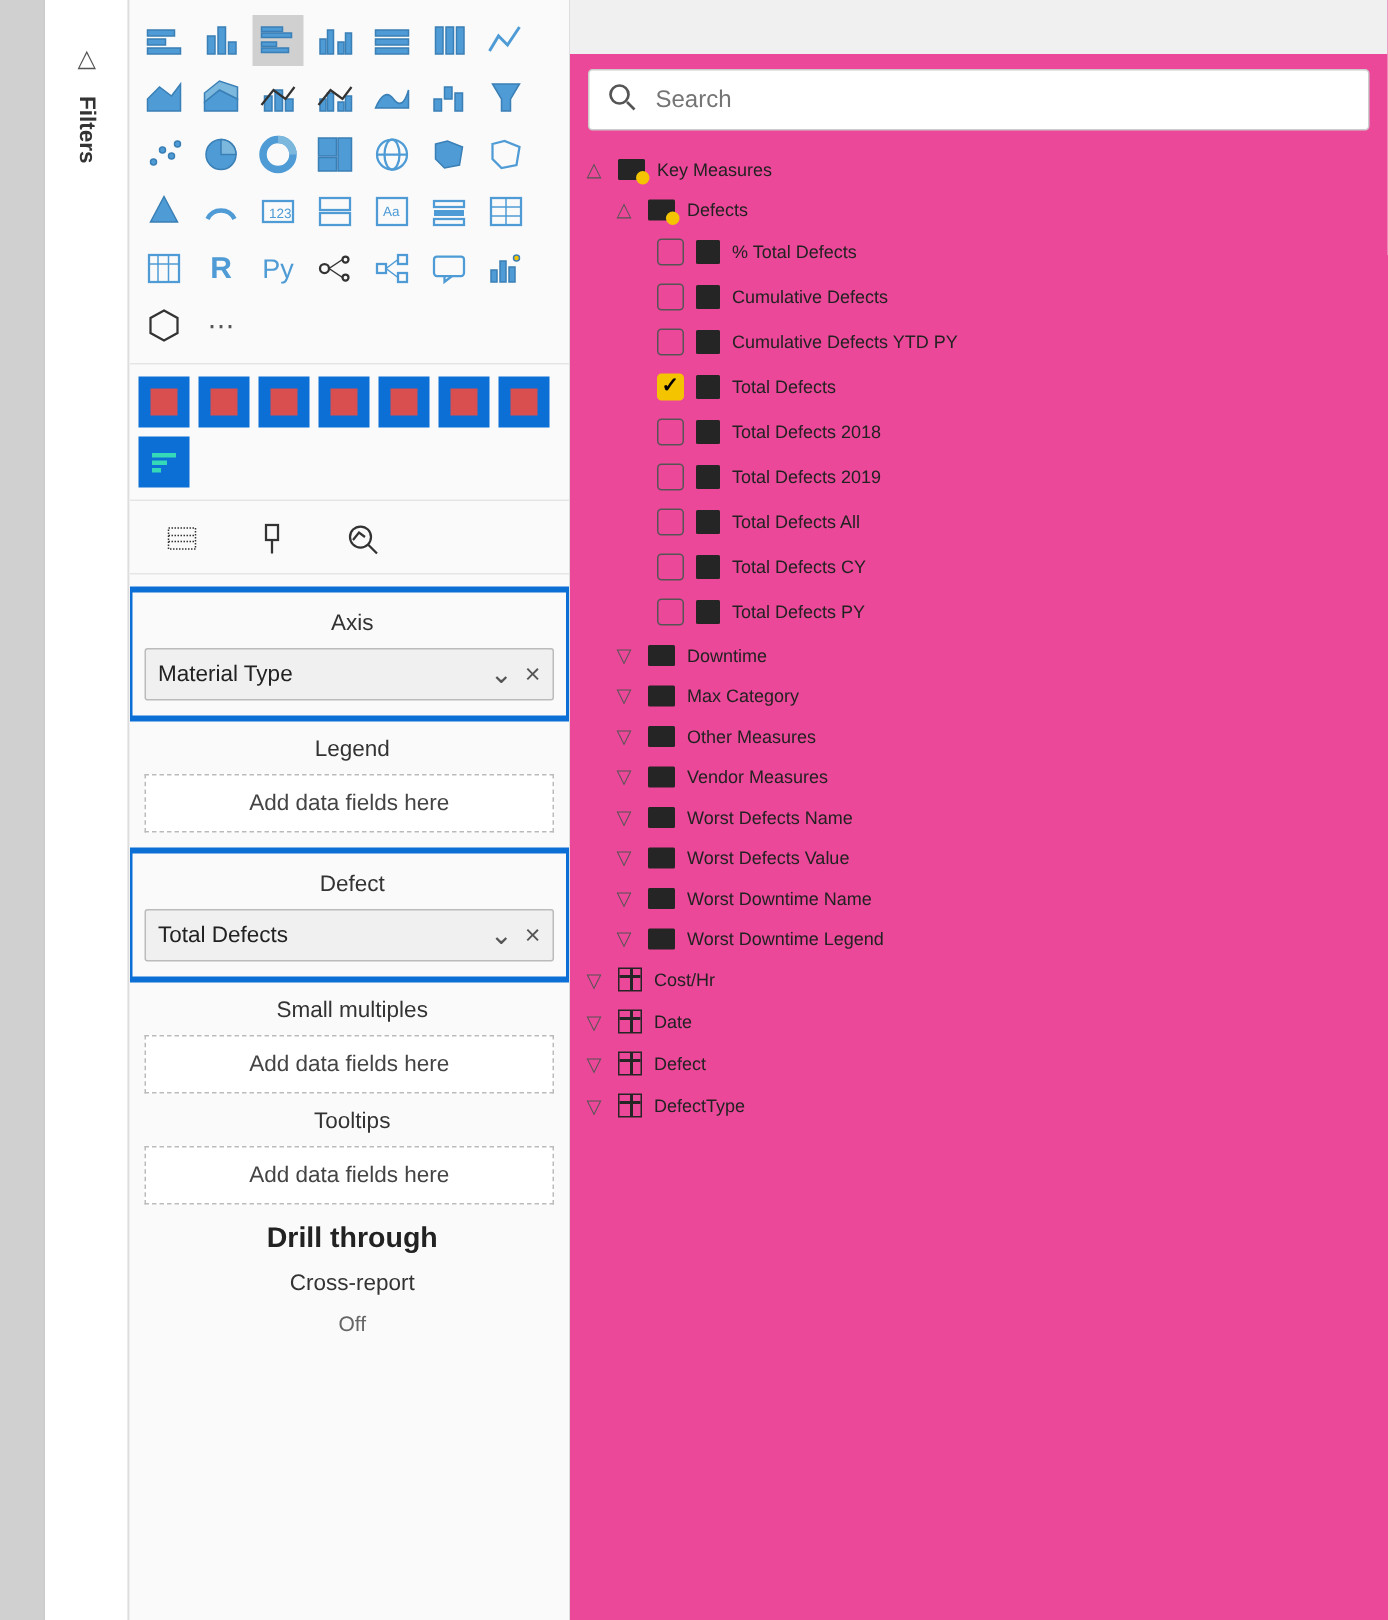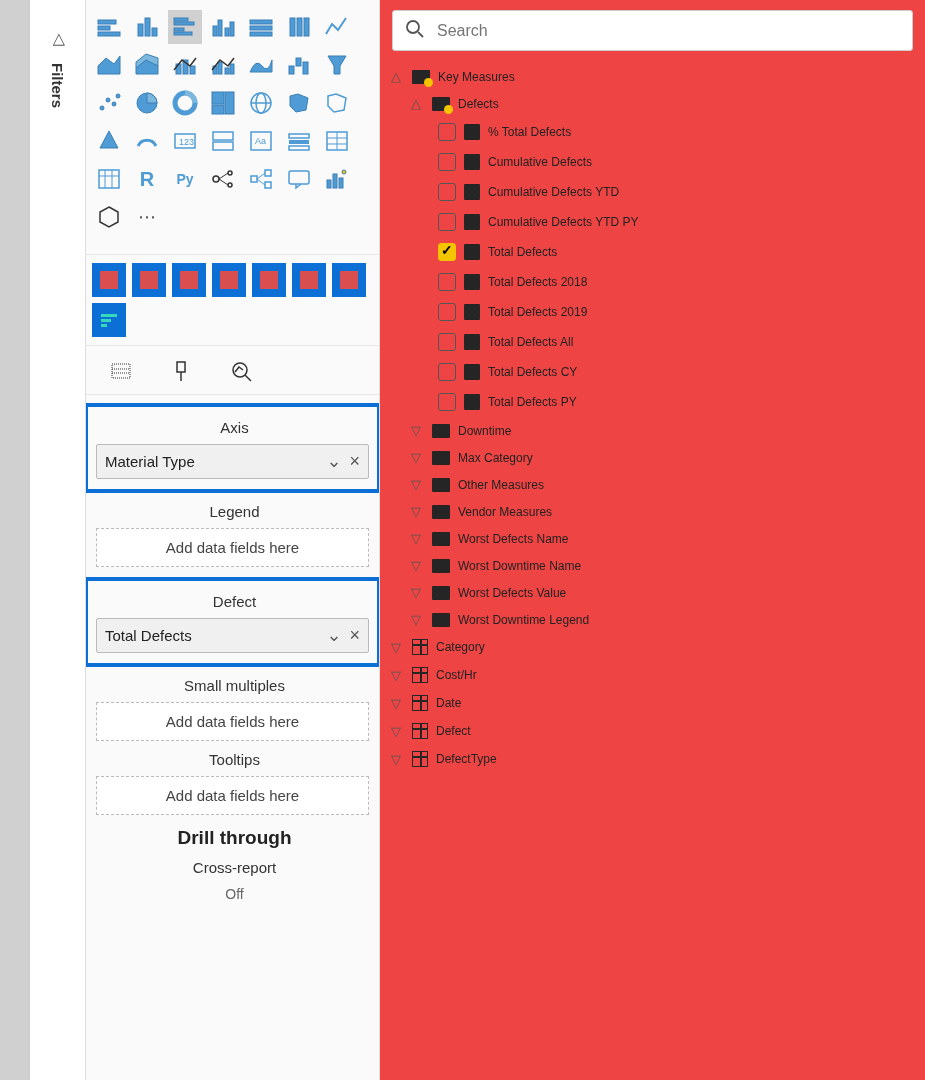--- a/index.html
+++ b/index.html
@@ -2,22 +2,22 @@
 <html><head>
 <meta charset="utf-8">
 <style>
 * { box-sizing: border-box; margin: 0; padding: 0; }
 body { font-family: "Segoe UI", Arial, sans-serif; font-size: 14px; background: #f0f0f0; width: 925px; height: 1080px; overflow: hidden; }
 .app { display: flex; height: 100%; }
 .left-edge { width: 30px; background: #d0d0d0; border-right: 1px solid #ccc; }
 .filters-rail { width: 55px; background: #fff; display: flex; flex-direction: column; align-items: center; padding-top: 30px; }
 .filters-label { writing-mode: vertical-lr; font-size: 15px; font-weight: 600; margin-top: 14px; color: #333; }
 .viz-panel { width: 295px; background: #fafafa; border-left: 1px solid #ddd; border-right: 1px solid #ddd; overflow-y: auto; }
-.fields-panel { flex: 1; background: #ef4444; display: flex; flex-direction: column; }
-.viz-gallery { padding: 10px 6px 20px 6px; display: flex; flex-wrap: wrap; gap: 4px; border-bottom: 1px solid #e5e5e5; margin-bottom: 4px; text-align: right; }
+.fields-panel { flex: 1; background: #ec4899; display: flex; flex-direction: column; margin-top: 36px; }
+.viz-gallery { padding: 10px 6px 8px 6px; display: flex; flex-wrap: wrap; gap: 4px; border-bottom: 1px solid #e5e5e5; margin-bottom: 4px; text-align: right; }
 .viz-icon { width: 34px; height: 34px; display: flex; align-items: center; justify-content: center; cursor: pointer; }
 .viz-icon.selected { background: #d0d0d0; }
 .viz-svg { fill: #4e9bd5; stroke: #3a7fb5; }
 .custom-row { padding: 4px 6px 8px 6px; display: flex; flex-wrap: wrap; gap: 6px; border-bottom: 1px solid #e5e5e5; }
 .custom-chip { width: 34px; height: 34px; background: #0b6fd5; display: flex; align-items: center; justify-content: center; }
 .custom-chip .inner { width: 18px; height: 18px; background: #d94f4f; position: relative; }
 .tabs-row { display: flex; gap: 30px; padding: 10px 20px 8px 20px; border-bottom: 1px solid #e5e5e5; }
 .tab-icon { width: 30px; height: 30px; display: flex; align-items: center; justify-content: center; cursor: pointer; }
 .wells { padding: 8px; text-align: center; }
 .well { margin-bottom: 10px; }
@@ -255,21 +255,21 @@
             <rect x="3" y="4" width="20" height="18" stroke="#4e9bd5" stroke-width="1.5"></rect>
             <line x1="3" y1="10" x2="23" y2="10" stroke="#4e9bd5"></line>
             <line x1="9" y1="4" x2="9" y2="22" stroke="#4e9bd5"></line>
             <line x1="16" y1="4" x2="16" y2="22" stroke="#4e9bd5"></line>
           </svg>
         </div>
       <div class="viz-icon">
           <span style="color:#4e9bd5;font-weight:bold;font-size:20px">R</span>
         </div>
       <div class="viz-icon">
-          <span style="color:#4e9bd5;font-weight:bold;font-size:14px">Py</span>
+          <span style="color:#4e9bd5;font-weight:normal;font-size:18px">Py</span>
         </div>
       <div class="viz-icon">
           <svg width="26" height="26" fill="none">
             <circle cx="6" cy="13" r="3" stroke="#333" stroke-width="1.5"></circle>
             <circle cx="20" cy="7" r="2" stroke="#333" stroke-width="1.5"></circle>
             <circle cx="20" cy="19" r="2" stroke="#333" stroke-width="1.5"></circle>
             <line x1="9" y1="13" x2="18" y2="7" stroke="#333"></line>
             <line x1="9" y1="13" x2="18" y2="19" stroke="#333"></line>
           </svg>
         </div>
@@ -426,25 +426,20 @@
     <span class="label">% Total Defects</span>
           </div>
           <div class="tree-row ind-3">
             <span class="checkbox"></span>
     <span class="measure-icon"></span>
     <span class="label">Cumulative Defects</span>
           </div>
           <div class="tree-row ind-3">
             <span class="checkbox"></span>
     <span class="measure-icon"></span>
-    <span class="label">Cumulative Defects YTD</span>
-          </div>
-          <div class="tree-row ind-3">
-            <span class="checkbox"></span>
-    <span class="measure-icon"></span>
     <span class="label">Cumulative Defects YTD PY</span>
           </div>
           <div class="tree-row ind-3">
             <span class="checkbox checked"></span>
     <span class="measure-icon"></span>
     <span class="label">Total Defects</span>
           </div>
           <div class="tree-row ind-3">
             <span class="checkbox"></span>
     <span class="measure-icon"></span>
@@ -493,39 +488,34 @@
     <span class="label">Vendor Measures</span>
           </div>
           <div class="tree-row ind-2">
             <span class="chev right"></span>
     <span class="folder-icon"></span>
     <span class="label">Worst Defects Name</span>
           </div>
           <div class="tree-row ind-2">
             <span class="chev right"></span>
     <span class="folder-icon"></span>
+    <span class="label">Worst Defects Value</span>
+          </div>
+          <div class="tree-row ind-2">
+            <span class="chev right"></span>
+    <span class="folder-icon"></span>
     <span class="label">Worst Downtime Name</span>
           </div>
           <div class="tree-row ind-2">
             <span class="chev right"></span>
     <span class="folder-icon"></span>
-    <span class="label">Worst Defects Value</span>
-          </div>
-          <div class="tree-row ind-2">
-            <span class="chev right"></span>
-    <span class="folder-icon"></span>
     <span class="label">Worst Downtime Legend</span>
           </div>
         </div>
       <div id="tables-container">
-          <div class="tree-row ind-1">
-            <span class="chev right"></span>
-    <span class="table-icon"></span>
-    <span class="label">Category</span>
-          </div>
           <div class="tree-row ind-1">
             <span class="chev right"></span>
     <span class="table-icon"></span>
     <span class="label">Cost/Hr</span>
           </div>
           <div class="tree-row ind-1">
             <span class="chev right"></span>
     <span class="table-icon"></span>
     <span class="label">Date</span>
           </div>

